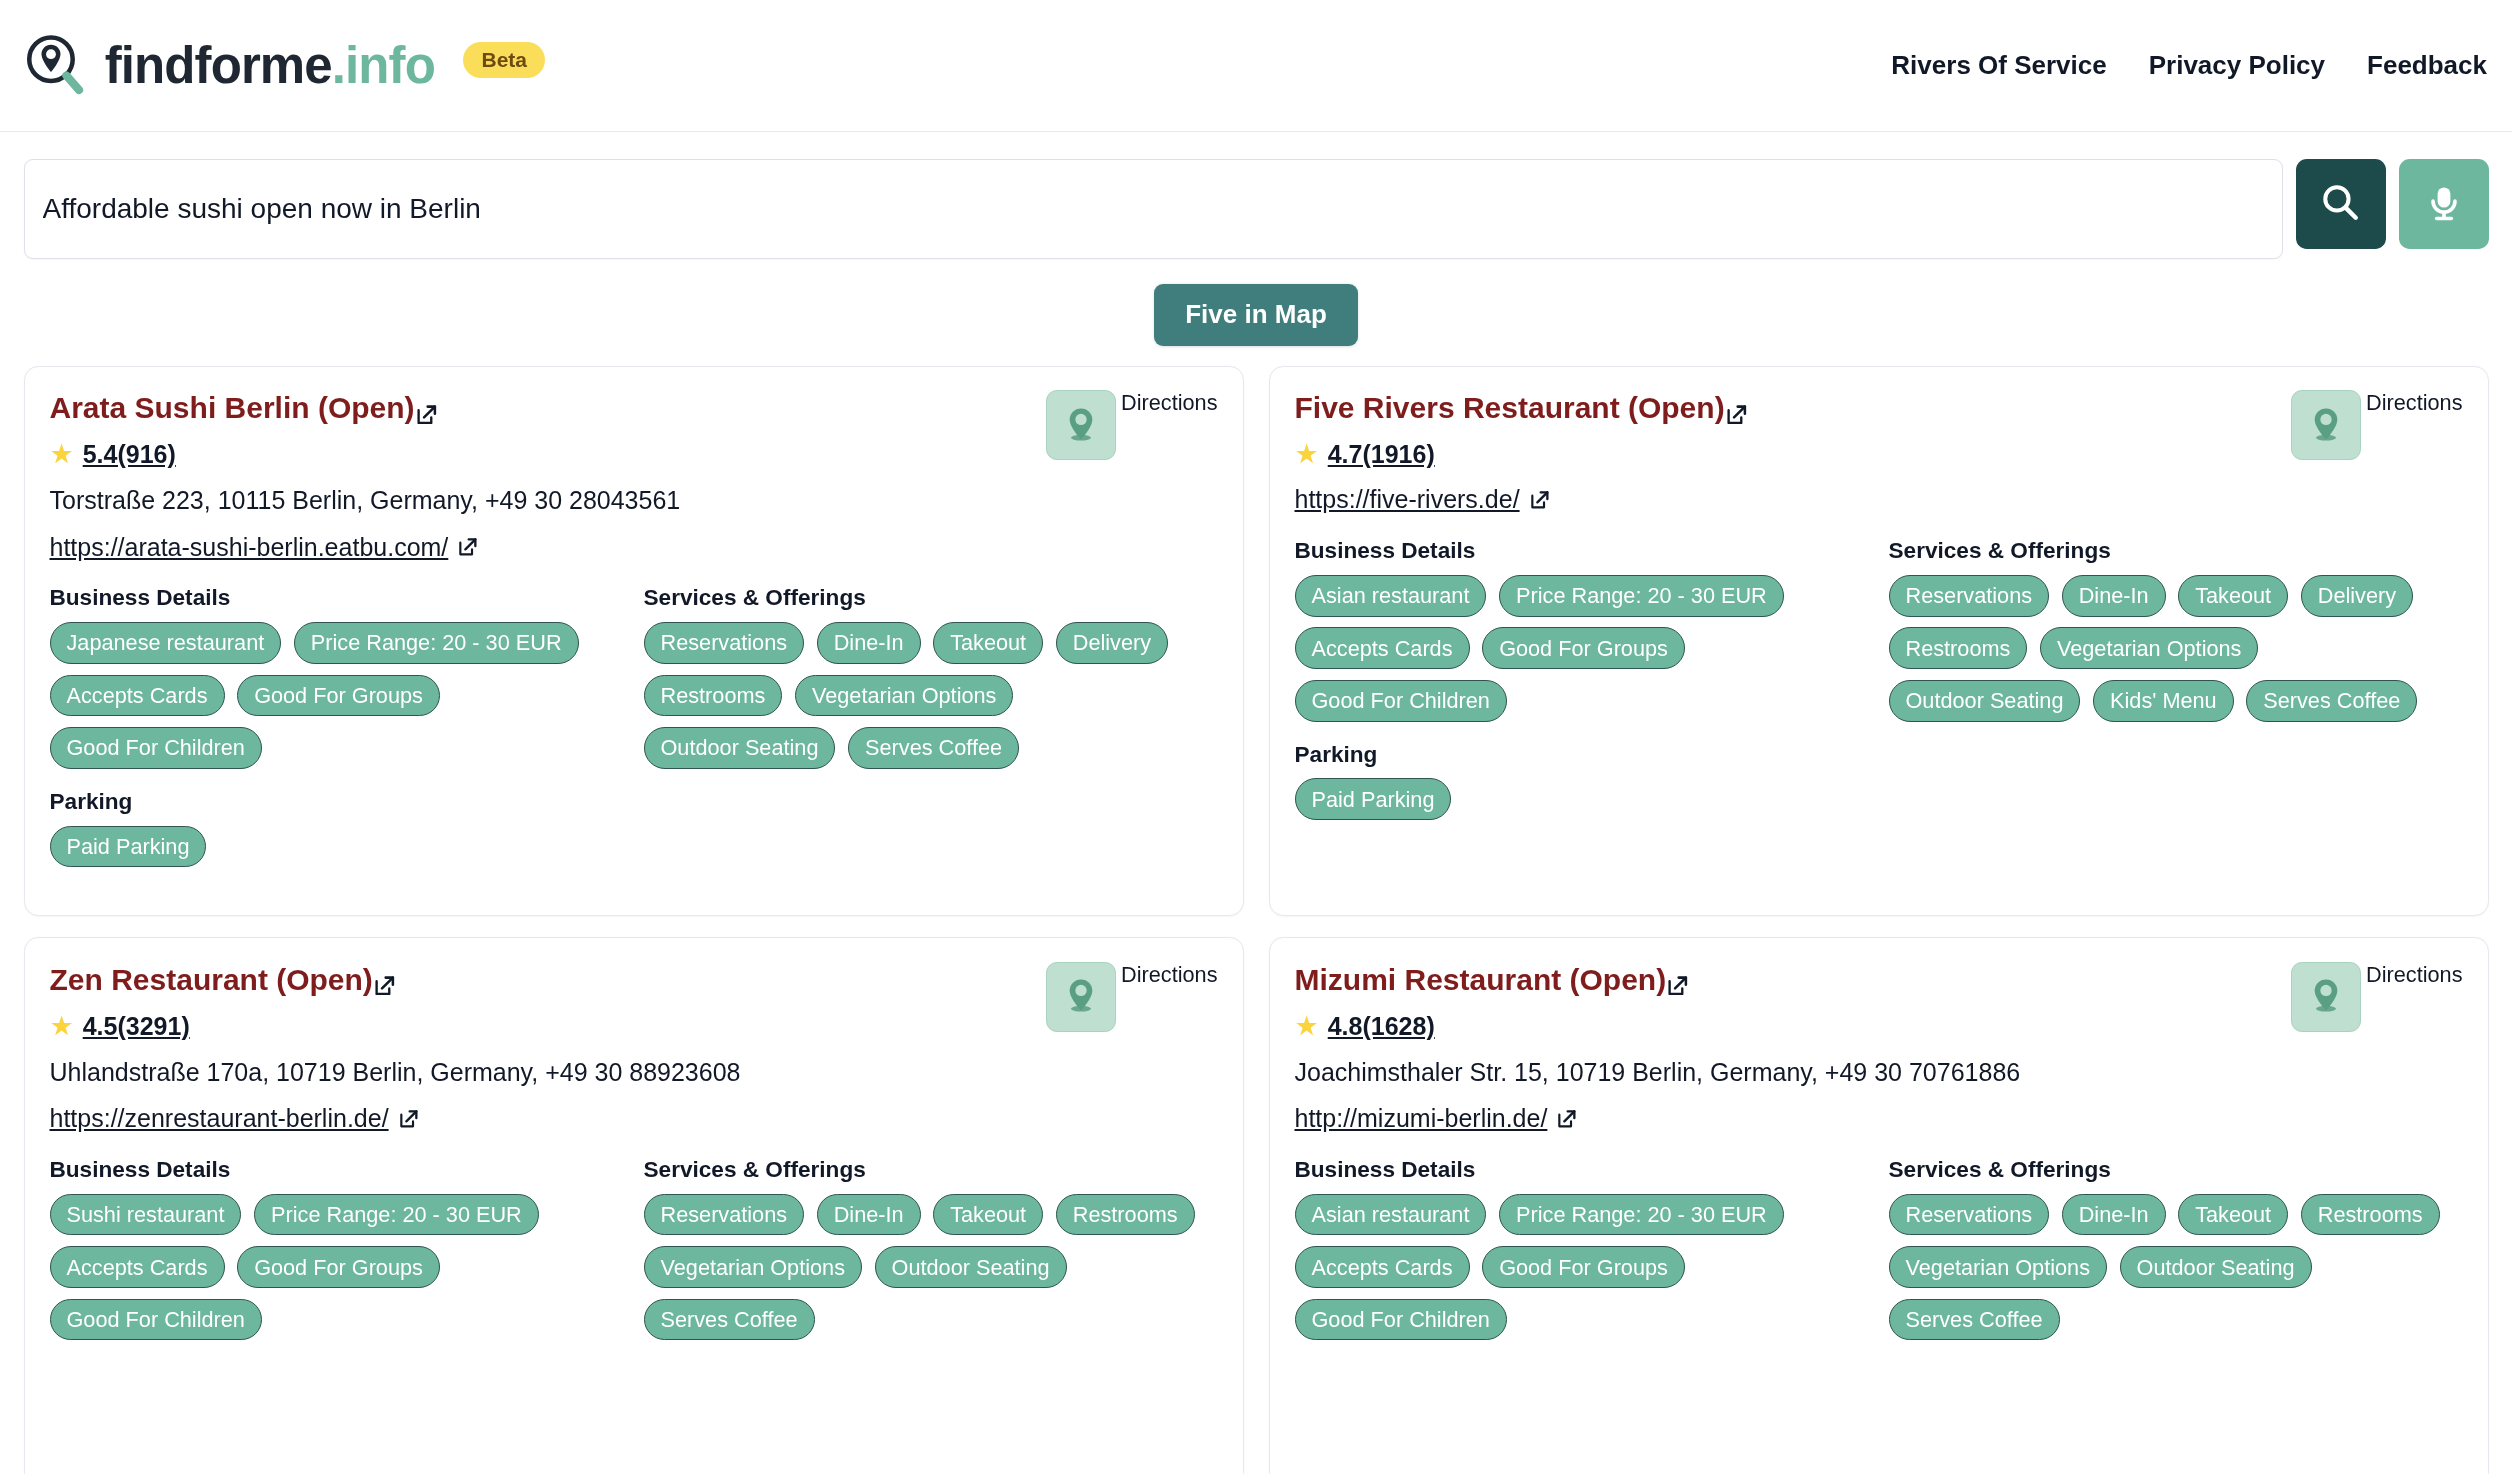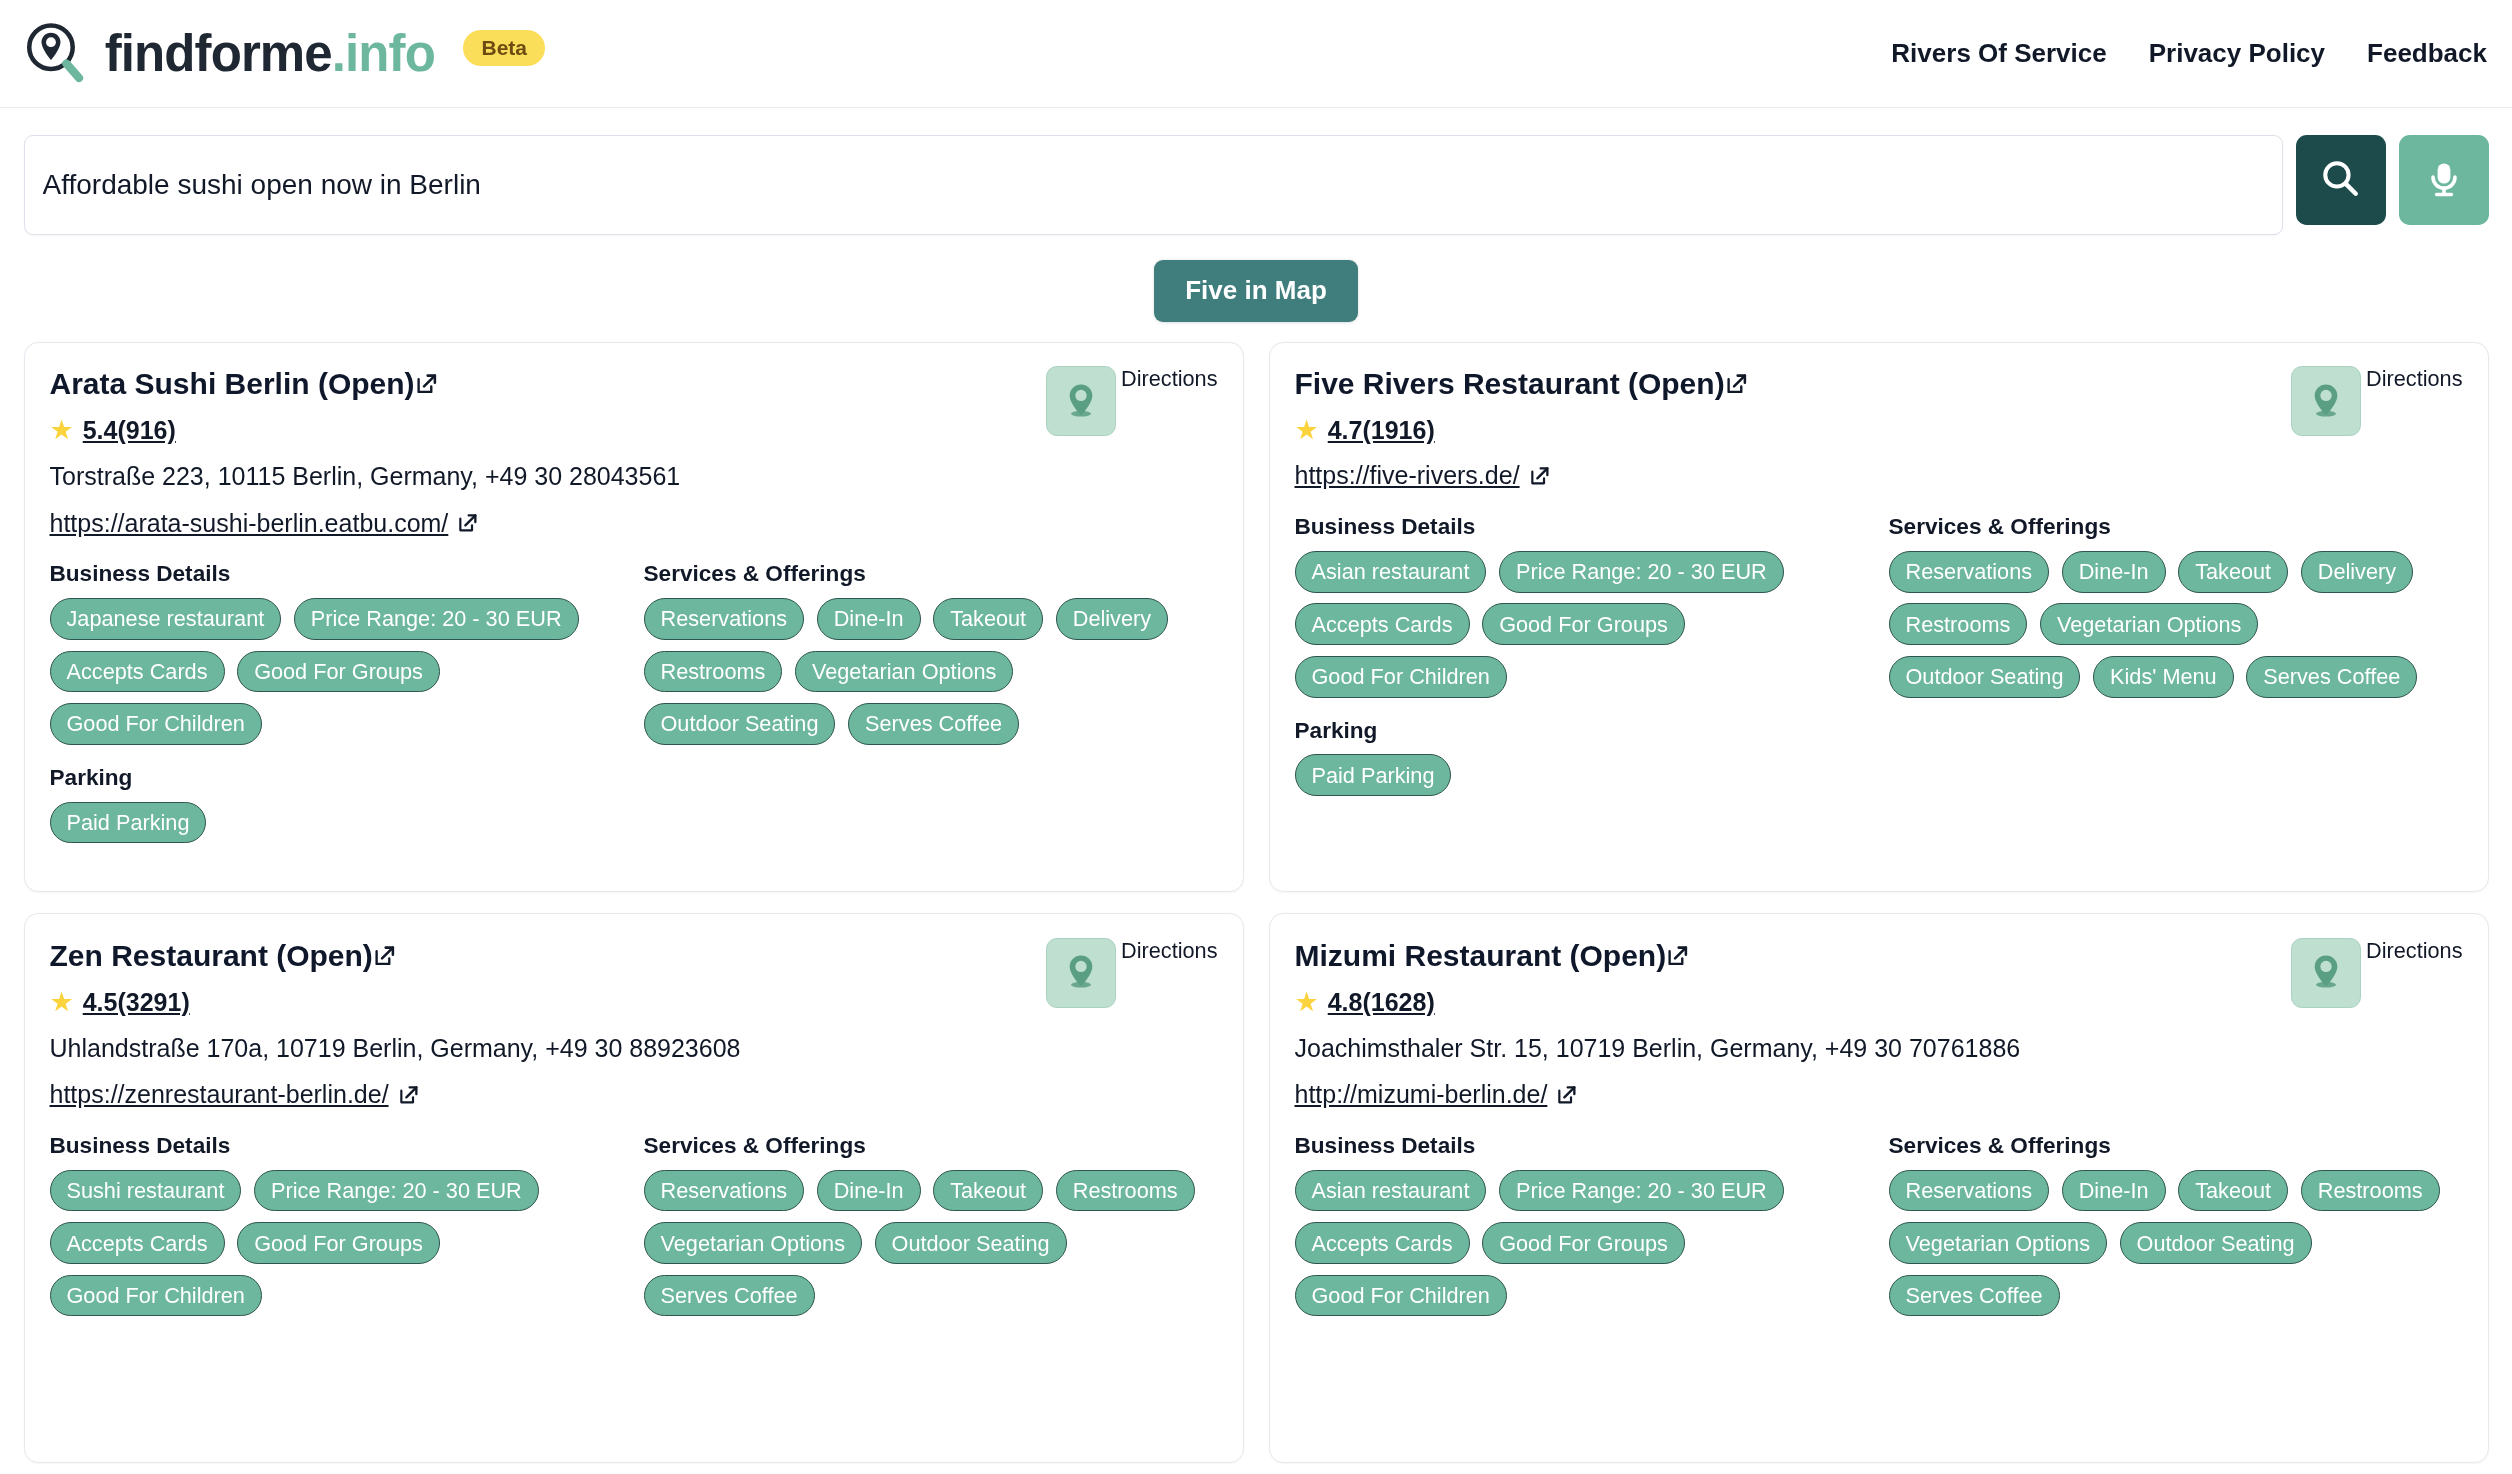--- a/index.html
+++ b/index.html
@@ -6,21 +6,21 @@
   html, body {
     margin: 0; padding: 0;
     background: #ffffff;
     font-family: "Liberation Sans", sans-serif;
     color: #111827;
   }
   body { width: 2512px; height: 1474px; overflow: hidden; }
 
   
   .header {
-    height: 108px;
+    height: 132px;
     display: flex;
     align-items: center;
     justify-content: space-between;
     padding: 0 25px 0 21.7px;
     border-bottom: 1.8px solid #e8e9ef;
   }
   .brand { display: flex; align-items: center; gap: 16px; }
   .brand-mark { width: 67px; height: 67px; flex: 0 0 auto; }
   .brand-text {
     font-size: 51px;
@@ -118,23 +118,23 @@
     padding: 23.5px 25px 27px 25px;
     box-shadow: 0 0.9px 1.8px rgba(16,24,40,.04);
     position: relative;
     min-height: 550px;
   }
   .card-head { display: flex; justify-content: space-between; align-items: flex-start; }
   .card-head-left { max-width: 1011px; }
   .card-title {
     font-size: 30px;
     font-weight: 700;
-    color: #0f172a;
-    display: flex;
-    align-items: center;
+    color: #7f1d1d;
+    display: flex;
+    align-items: flex-end;
     line-height: 1.2;
   }
   .ext-icon { display: inline-flex; flex: 0 0 auto; }
   .rating-row {
     display: flex;
     align-items: center;
     gap: 9px;
     margin-top: 14.4px;
   }
   .star { color: #fbd33c; font-size: 27px; line-height: 1; }

